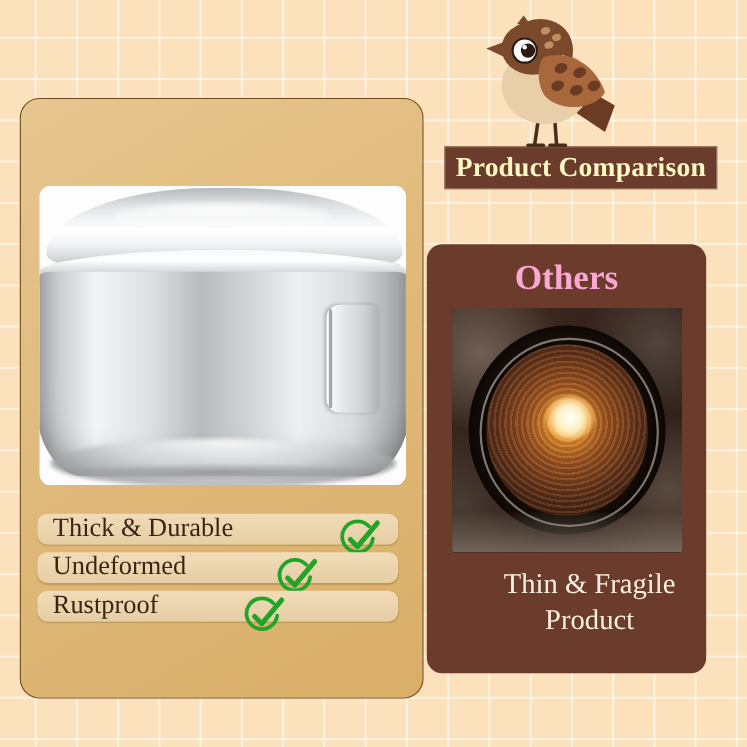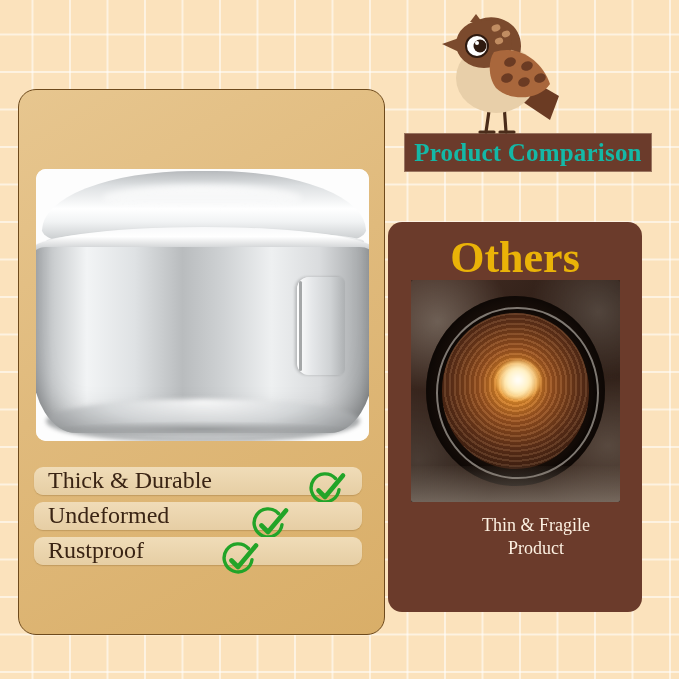--- a/index.html
+++ b/index.html
@@ -184,22 +184,22 @@
     height: 390px;
     border-radius: 14px;
     background: #6b3b2b;
     overflow: hidden;
   }
   #others-title {
     position: absolute;
     left: 0; right: 0;
     top: 14px;
     text-align: center;
-    color: #eab308;
-    font-size: 44px;
+    color: #f9a8d4;
+    font-size: 32px;
     font-weight: 700;
     line-height: 1;
   }
   #others-photo {
     position: absolute;
     left: 23px;
     top: 58px;
     width: 209px;
     height: 222px;
     overflow: hidden;
@@ -256,42 +256,42 @@
     left: 0; right: 0; bottom: 0;
     height: 16%;
     background: linear-gradient(to bottom, rgba(90,76,64,0.1), rgba(160,150,138,0.55));
   }
   #others-list {
     position: absolute;
     left: 0; right: 0;
     top: 292px;
     text-align: center;
     color: #fdf1e2;
-    font-size: 18px;
+    font-size: 26px;
     line-height: 1.28;
     margin-left: 42px;
   }
   #others-list div { white-space: nowrap; }
 
   
   #banner {
     position: absolute;
     left: 404px;
     top: 133px;
     width: 248px;
     height: 39px;
     background: #6b3b2b;
     border: 1px solid #9a7560;
     box-sizing: border-box;
     display: flex;
     align-items: center;
     justify-content: center;
   }
   #banner-text {
-    color: #14b8a6;
+    color: #fef9c3;
     font-size: 25px;
     font-weight: 700;
     letter-spacing: 0.2px;
     line-height: 1;
   }
 
   
   #bird { position: absolute; left: 432px; top: 8px; width: 140px; height: 130px; }
   #bird svg { display: block; }
 </style>

